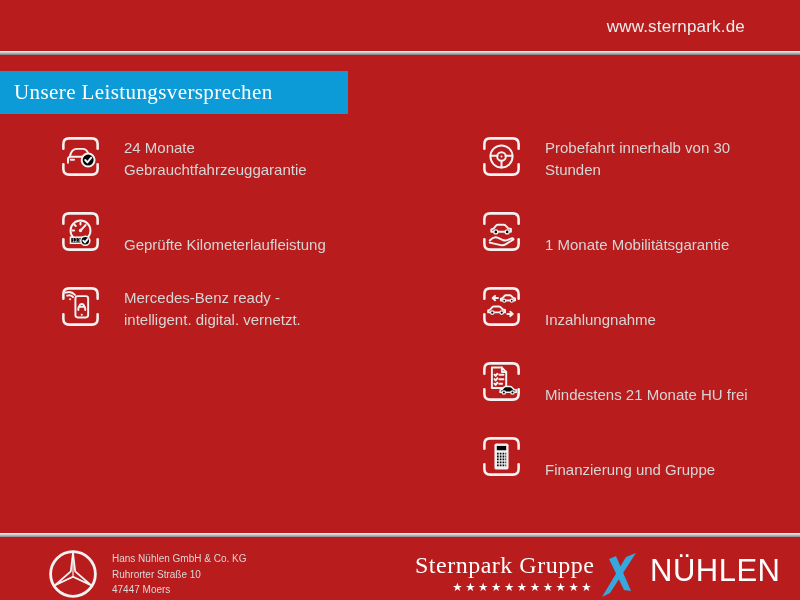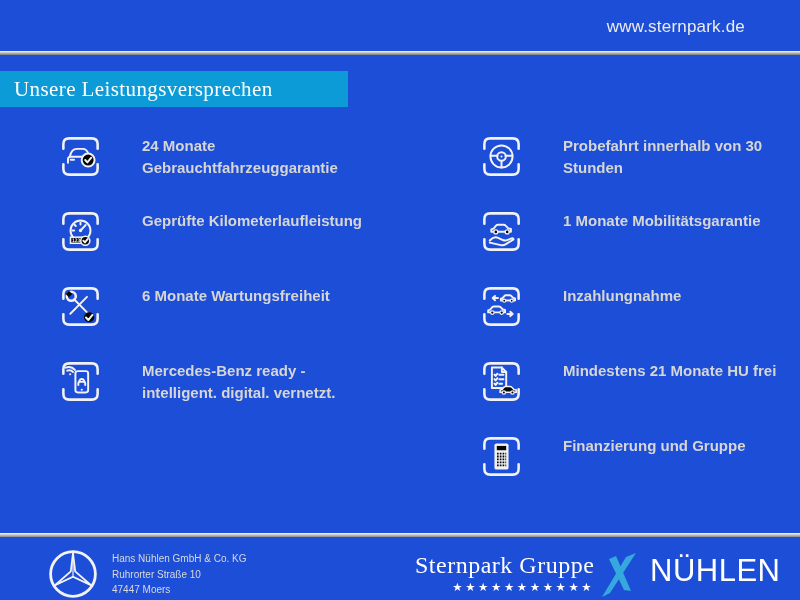--- a/index.html
+++ b/index.html
@@ -1,30 +1,30 @@
 <!DOCTYPE html>
 <html><head>
 <meta charset="utf-8">
 <style>
   html,body{margin:0;padding:0;background:#000;}
-  .stage{position:relative;width:800px;height:600px;background:#1d4ed8;overflow:hidden;
+  .stage{position:relative;width:800px;height:600px;background:#b91c1c;overflow:hidden;
          font-family:"Liberation Sans",sans-serif;}
   
   .site-url{position:absolute;top:17px;right:55px;color:#ececec;font-size:17px;letter-spacing:.2px;}
   .top-rule{position:absolute;top:51px;left:0;width:800px;height:4px;
             background:linear-gradient(#fafafa,#7a7a7a);}
   
-  .banner{position:absolute;top:71px;left:0;width:348px;height:36px;display:flex;align-items:center;}
+  .banner{position:absolute;top:71px;left:0;width:348px;height:43px;display:flex;align-items:center;}
   .banner-title{color:#fff;font-family:"Liberation Serif",serif;font-size:21px;
                 padding-left:14px;letter-spacing:.4px;}
   
   .col{position:absolute;top:133px;}
   .col-left{left:57px;width:380px;}
   .col-right{left:478px;width:300px;}
-  .promise{display:flex;gap:38px;height:47px;margin-bottom:28px;align-items:flex-start;font-weight:bold;}
+  .promise{display:flex;gap:20px;height:47px;margin-bottom:28px;align-items:flex-end;}
   .p-icon{flex:0 0 47px;width:47px;height:47px;}
   .p-icon svg{display:block;}
   .p-text{color:#d6d6d6;font-size:15px;line-height:21.5px;white-space:pre-line;margin-top:2px;}
   
   .foot-rule{position:absolute;top:533px;left:0;width:800px;height:3.5px;
              background:linear-gradient(#fafafa,#8a8a8a);}
   .mb-star{position:absolute;left:48px;top:549px;}
   .dealer{position:absolute;left:112px;top:551px;color:#d9d9d9;font-size:10px;
           line-height:15.5px;white-space:pre-line;}
   .group{position:absolute;left:415px;top:552px;text-align:right;}
@@ -81,36 +81,20 @@
           <rect x="13.8" y="29.8" width="14.6" height="6.2" fill="#050505" stroke="#f2f2f2" stroke-width="1.6"></rect>
           <text x="15.2" y="34.6" font-size="4.8" fill="#f2f2f2" font-family="DejaVu Sans Mono, monospace">12345</text>
           <circle cx="28.9" cy="33.4" r="4.6" fill="#050505" stroke="#f2f2f2" stroke-width="1.6"></circle>
           <path class="ic" d="M26.9 33.4 l1.6 1.8 3-3.6" stroke-width="1.8"></path>
         </svg>
       </span>
       <span class="p-text">Geprüfte Kilometerlaufleistung</span>
     </div>
 
 
-    <div class="promise">
-      <span class="p-icon">
-        <svg viewBox="0 0 48 48" width="47" height="47">
-          <path class="icf" d="M6.5 16 V11.5 Q6.5 5.5 12.5 5.5 H35.5 Q41.5 5.5 41.5 11.5 V16"></path>
-          <path class="icf" d="M6.5 32 V36.5 Q6.5 42.5 12.5 42.5 H35.5 Q41.5 42.5 41.5 36.5 V32"></path>
-          <circle cx="14.6" cy="13.6" r="4.6" fill="none" stroke="#f2f2f2" stroke-width="2.6"></circle>
-          <rect x="9.8" y="8.8" width="4.8" height="4.8" fill="#050505" transform="rotate(-45 12.2 11.2)"></rect>
-          <line class="ic" x1="17.4" y1="16.6" x2="31.4" y2="30.8" stroke-width="3"></line>
-          <line class="ic" x1="30.6" y1="14.2" x2="17.8" y2="27.2" stroke-width="2.4"></line>
-          <line class="ic" x1="17.8" y1="27.2" x2="13.6" y2="31.4" stroke-width="4.4"></line>
-          <circle cx="32.8" cy="35" r="5.2" fill="#050505"></circle>
-          <path class="ic" d="M29.6 35.2 l2.4 2.6 4.2-5.2"></path>
-        </svg>
-      </span>
-      <span class="p-text">6 Monate Wartungsfreiheit</span>
-    </div>
 
     <div class="promise">
       <span class="p-icon">
         <svg viewBox="0 0 48 48" width="47" height="47">
           <path class="icf" d="M6.5 16 V11.5 Q6.5 5.5 12.5 5.5 H35.5 Q41.5 5.5 41.5 11.5 V16"></path>
           <path class="icf" d="M6.5 32 V36.5 Q6.5 42.5 12.5 42.5 H35.5 Q41.5 42.5 41.5 36.5 V32"></path>
           <rect class="ic" x="18.8" y="13.4" width="13" height="21.8" rx="2.4"></rect>
           <circle cx="25.3" cy="32.4" r="1.1" fill="#f2f2f2"></circle>
           <path class="ic" d="M21.8 27.6 v-1.9 q0-1.3 1.3-1.3 h4.4 q1.3 0 1.3 1.3 v1.9" stroke-width="1.5"></path>
           <path class="ic" d="M22.6 24.3 q0.8-2.8 2.7-2.8 t2.7 2.8" stroke-width="1.5"></path>

